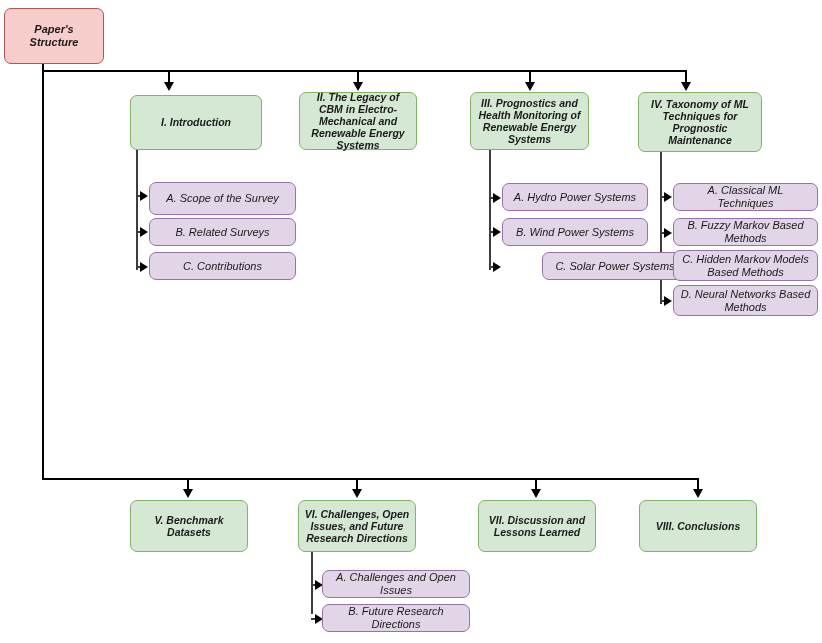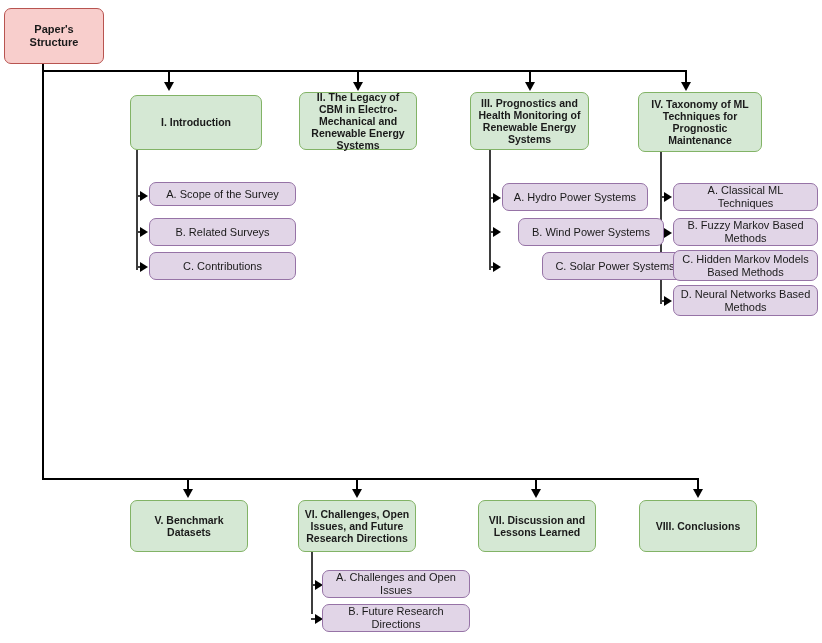--- a/index.html
+++ b/index.html
@@ -22,20 +22,21 @@
     position: absolute;
     box-sizing: border-box;
     border-radius: 7px;
     display: flex;
     align-items: center;
     justify-content: center;
     text-align: center;
     line-height: 1.16;
     padding: 10px 5px;
     z-index: 3;
+    font-style: italic;
   }
   .node-root {
     background: #f8cecc;
     border: 1.3px solid #b85450;
     color: #1a1a1a;
     font-weight: bold;
     font-size: 11px;
   }
   .node-section {
     background: #d5e8d4;
@@ -110,21 +111,21 @@
   </div>
 
   <div class="line-v line-thin" style="left:136px; top:150px; height:120px;"></div>
   <div class="line-h line-thin" style="left:136px; top:195px; width:6px;"></div>
   <div class="arrow-right" style="left:140px; top:191px;"></div>
   <div class="line-h line-thin" style="left:136px; top:231px; width:6px;"></div>
   <div class="arrow-right" style="left:140px; top:227px;"></div>
   <div class="line-h line-thin" style="left:136px; top:266px; width:6px;"></div>
   <div class="arrow-right" style="left:140px; top:262px;"></div>
 
-  <div class="node node-sub" style="left:149px; top:182px; width:147px; height:24px;">
+  <div class="node node-sub" style="left:149px; top:182px; width:147px; height:33px;">
     <span>A. Scope of the Survey</span>
   </div>
   <div class="node node-sub" style="left:149px; top:218px; width:147px; height:28px;">
     <span>B. Related Surveys</span>
   </div>
   <div class="node node-sub" style="left:149px; top:252px; width:147px; height:28px;">
     <span>C. Contributions</span>
   </div>
 
   <div class="node node-section" style="left:299px; top:92px; width:118px; height:58px;">
@@ -139,21 +140,21 @@
   <div class="line-h line-thin" style="left:489px; top:197px; width:6px;"></div>
   <div class="arrow-right" style="left:493px; top:193px;"></div>
   <div class="line-h line-thin" style="left:489px; top:231px; width:6px;"></div>
   <div class="arrow-right" style="left:493px; top:227px;"></div>
   <div class="line-h line-thin" style="left:489px; top:266px; width:6px;"></div>
   <div class="arrow-right" style="left:493px; top:262px;"></div>
 
   <div class="node node-sub" style="left:502px; top:183px; width:146px; height:28px;">
     <span>A. Hydro Power Systems</span>
   </div>
-  <div class="node node-sub" style="left:502px; top:218px; width:146px; height:28px;margin-left:16px;">
+  <div class="node node-sub" style="left:502px; top:218px; width:146px; height:28px;">
     <span>B. Wind Power Systems</span>
   </div>
   <div class="node node-sub" style="left:502px; top:252px; width:146px; height:28px;margin-left:40px;">
     <span>C. Solar Power Systems</span>
   </div>
 
   <div class="node node-section" style="left:638px; top:92px; width:124px; height:60px;">
     <span>IV. Taxonomy of ML Techniques for Prognostic Maintenance</span>
   </div>
 

